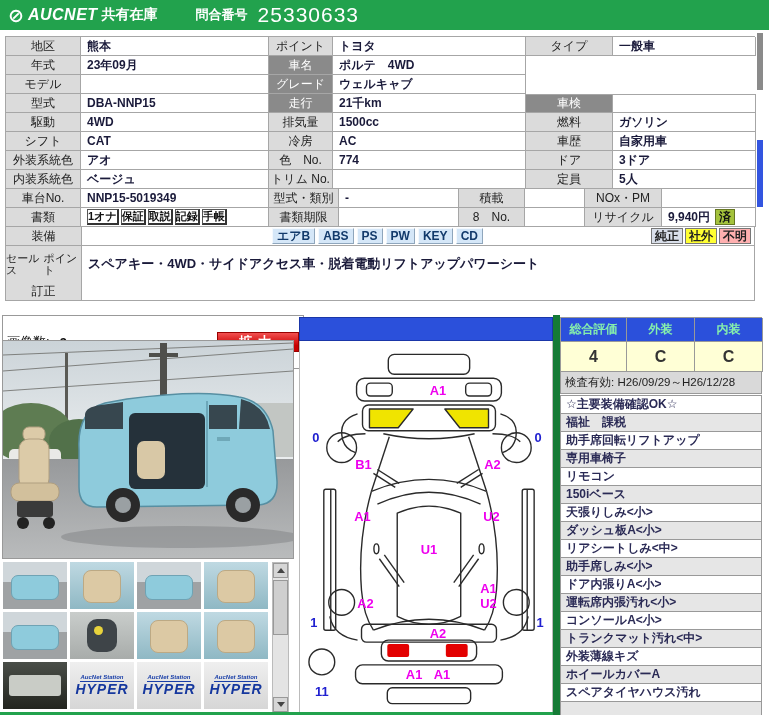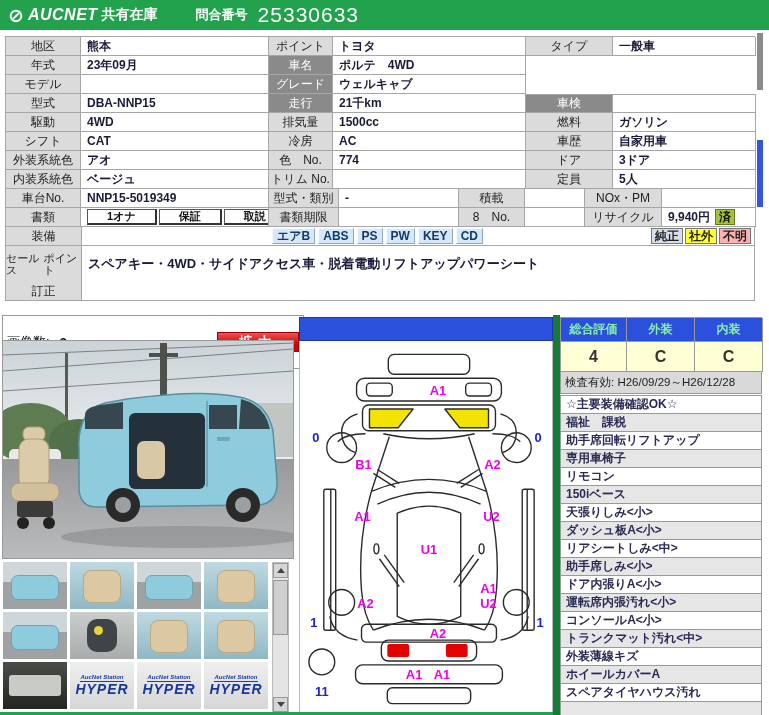--- a/index.html
+++ b/index.html
@@ -20,21 +20,21 @@
   .gridB{display:grid;grid-template-columns:75px 188px 70px 120px 66px 60px 77px 94px;grid-auto-rows:19px;border-left:1px solid #A6A6A6;}
   .lc{background:#DBDBDB;border-right:1px solid #A6A6A6;border-bottom:1px solid #A6A6A6;display:flex;align-items:center;justify-content:center;color:#222;}
   .vc{background:#fff;border-right:1px solid #A6A6A6;border-bottom:1px solid #A6A6A6;display:flex;align-items:center;padding-left:6px;font-weight:bold;color:#1a1a3a;overflow:hidden;white-space:nowrap;}
   .hl{background:#8A8A8A;color:#fff;}
   .blank{background:#fff;border:none;}
   .bt{border-top:1px solid #A6A6A6;}
   .frow{display:flex;border-left:1px solid #A6A6A6;}
   .frow .lc{width:75px;flex:none;}
   .frow .vc{flex:1;}
   .lbl2{flex-direction:row;line-height:12px;font-size:11px;}
-  .badge-doc{display:inline-block;background:#fff;border:1px solid #555;border-right:2px solid #333;border-bottom:2px solid #333;font-weight:bold;color:#111;font-size:11px;padding:0 19px;margin-right:2px;line-height:13px;}
+  .badge-doc{display:inline-block;background:#fff;border:1px solid #555;border-right:2px solid #333;border-bottom:2px solid #333;font-weight:bold;color:#111;font-size:11px;padding:0 0;margin-right:2px;line-height:13px;}
   .badge-eq{display:inline-block;background:#D5E7F8;border:1px solid #8FA6BC;border-top-color:#F4F9FE;border-left-color:#F4F9FE;color:#123A6B;font-weight:bold;font-size:12px;padding:0 4px;margin-right:3px;line-height:14px;}
   .badge-leg{display:inline-block;font-weight:bold;font-size:12px;padding:0 3px;margin-left:2px;border:1px solid #777;line-height:14px;color:#222;}
   .leg-oem{background:#D9DFEA;}
   .leg-after{background:#FFFF33;}
   .leg-unknown{background:#FFB0B0;}
   .badge-done{display:inline-block;background:#A4C23C;border:1px solid #667722;color:#111;font-weight:bold;font-size:12px;padding:0 3px;margin-left:5px;line-height:14px;}
   .equip-badges{margin-left:190px;display:flex;align-items:center;}
   .legend-badges{margin-left:auto;margin-right:3px;display:flex;align-items:flex-end;}
 
   

